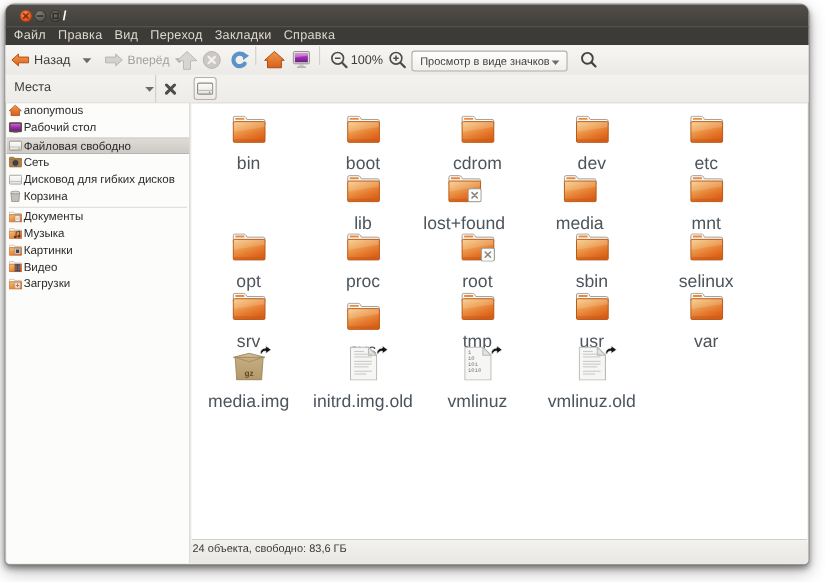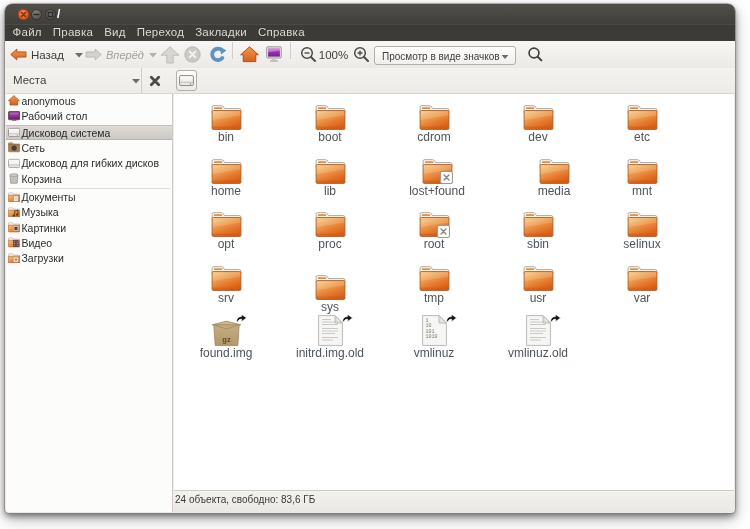--- a/index.html
+++ b/index.html
@@ -34,21 +34,21 @@
 .srow{position:absolute;left:0;width:166px;height:15px;}
 .srow .ic{position:absolute;left:2.2px;top:1.5px;}
 .srow .t{position:absolute;left:15.5px;top:1px;font-size:10.5px;line-height:12px;color:#2c2c2c;white-space:nowrap;}
 .srow.sel{background:linear-gradient(#dedbd7,#cdc9c4);border-top:1px solid #c4c0bb;border-bottom:1px solid #b8b4af;height:13px;box-sizing:content-box;}
 .ssep{position:absolute;left:2px;width:162px;height:1px;background:#e0ddd9;}
 .main{position:absolute;left:169px;top:89px;right:1px;bottom:19px;background:#fff;border-top:1px solid #d9d6d2;box-sizing:border-box;}
 .statusbar{position:absolute;left:169px;right:1px;bottom:1px;height:22px;background:linear-gradient(#f2f1ee,#eae8e4);
   border-top:1px solid #d0cdc8;box-sizing:border-box;border-radius:0 0 3px 0;}
 .statusbar .t{position:absolute;left:1px;top:3px;font-size:10px;color:#3a3a38;}
 .cell{position:absolute;width:104px;text-align:center;}
-.cell .lbl{display:block;margin-top:1px;font-size:12px;color:#4c545c;line-height:13px;text-align:center;}
+.cell .lbl{display:block;margin-top:13px;font-size:16px;color:#4c545c;line-height:13px;text-align:center;}
 .cell svg.icon{display:block;margin:0 auto;}
 .ifold{display:block;margin:0 auto;position:relative;width:31px;height:25px;}
 .ifold>svg,.ifile>svg{display:block;}
 .ifile{display:block;position:relative;margin:0 auto;}
 .ifold .emb{position:absolute;right:-0.5px;bottom:-0.5px;}
 .ifile .lnk{position:absolute;right:-10px;top:-1px;}
 </style></head>
 <body>
 <svg width="0" height="0" style="position:absolute">
 <defs>
@@ -144,21 +144,21 @@
   <div class="toolbar">
     <div class="tb" style="left:5px;">
       <svg width="17" height="13" style="margin-right:4px">
           <path d="M0.8,6.5 L6.8,1.1 L6.8,3.9 L16,3.9 L16,9.1 L6.8,9.1 L6.8,11.9 Z" fill="url(#gback)" stroke="#b4500f" stroke-width="0.9" stroke-linejoin="round"></path>
         </svg>
       <span class="tbtext">Назад</span>
       <svg width="14" height="6" style="margin-left:8px">
           <path d="M3,1 L11,1 L7,5.5 Z" fill="#6e6c68"></path>
         </svg>
     </div>
-    <div class="tb" style="left:80px;font-style:italic;">
+    <div class="tb" style="left:90px;">
       <svg width="17" height="13" style="margin-right:4px">
           <path d="M16.2,6.5 L10.2,1.1 L10.2,3.9 L1,3.9 L1,9.1 L10.2,9.1 L10.2,11.9 Z" fill="#d4d2ce" stroke="#b7b5b1" stroke-width="0.9" stroke-linejoin="round"></path>
         </svg>
       <span class="tbgrey" style="font-size:11px">Вперёд</span>
       <svg width="14" height="6" style="margin-left:2px">
           <path d="M3,1 L11,1 L7,5.5 Z" fill="#b4b2ae"></path>
         </svg>
     </div>
     <div class="tb" style="left:155px;">
       <svg width="20" height="18">
@@ -251,21 +251,21 @@
           <rect x="0.6" y="0.6" width="13.8" height="10.2" rx="1" fill="#5d4037" stroke="#453029" stroke-width="0.8"></rect>
           <rect x="1.8" y="1.8" width="11.4" height="7.8" fill="url(#gscreen)"></rect>
           <rect x="5" y="11" width="5" height="1.6" fill="#8a8781"></rect>
         </svg>
       <span class="t">Рабочий стол</span>
     </div>
     <div class="srow sel" style="top:30.5px;">
       <svg class="ic" width="12.2" height="10.6" viewBox="0 0 15 13">
           <use href="#drive"></use>
         </svg>
-      <span class="t">Дисковод система</span>
+      <span class="t">Файловая свободно</span>
     </div>
     <div class="srow" style="top:46.5px;">
       <svg class="ic" width="12.2" height="10.6" viewBox="0 0 15 13">
           <path d="M0.6,3.5 L0.6,1.8 Q0.6,1 1.4,1 L5,1 Q5.6,1 5.9,1.5 L6.5,2.5 L13.6,2.5 Q14.4,2.5 14.4,3.3 L14.4,3.5 Z" fill="#c19a62" stroke="#8a6234" stroke-width="0.7"></path>
           <rect x="0.6" y="3" width="13.8" height="9" rx="0.8" fill="#b08048" stroke="#8a6234" stroke-width="0.7"></rect>
           <circle cx="7.5" cy="7.5" r="3" fill="#39414f" stroke="#26303c" stroke-width="0.5"></circle>
         </svg>
       <span class="t">Сеть</span>
     </div>
     <div class="srow" style="top:62px;">
@@ -354,44 +354,38 @@
       </svg>
       <span class="lbl">dev</span>
     </div>
   <div class="cell" style="left:585px;top:101px;">
       <svg class="icon" width="31" height="25">
         <use href="#folder"></use>
       </svg>
       <span class="lbl">etc</span>
     </div>
 
-  <div class="cell" style="left:169px;top:154.5px;">
-      <svg class="icon" width="31" height="25">
-        <use href="#folder"></use>
-      </svg>
-      <span class="lbl">home</span>
-    </div>
   <div class="cell" style="left:273px;top:154.5px;">
       <svg class="icon" width="31" height="25">
         <use href="#folder"></use>
       </svg>
       <span class="lbl">lib</span>
     </div>
-  <div class="cell" style="left:380px;top:154.5px;">
+  <div class="cell" style="left:365px;top:154.5px;">
       <span class="ifold">
         <svg width="31" height="25">
           <use href="#folder"></use>
         </svg>
         <svg class="emb" width="13" height="13" viewBox="0 0 14 14">
           <use href="#noread"></use>
         </svg>
       </span>
       <span class="lbl">lost+found</span>
     </div>
-  <div class="cell" style="left:497px;top:154.5px;">
+  <div class="cell" style="left:470px;top:154.5px;">
       <svg class="icon" width="31" height="25">
         <use href="#folder"></use>
       </svg>
       <span class="lbl">media</span>
     </div>
   <div class="cell" style="left:585px;top:154.5px;">
       <svg class="icon" width="31" height="25">
         <use href="#folder"></use>
       </svg>
       <span class="lbl">mnt</span>
@@ -469,21 +463,21 @@
         <svg width="31" height="31">
           <polygon points="1.2,9.8 15.5,6.2 29.8,9.8 15.5,13.2" fill="#cfbb92" stroke="#9c8459" stroke-width="0.8"></polygon>
           <polygon points="2.8,9.8 28.2,9.8 26.8,30.4 4.2,30.4" fill="url(#gbox)" stroke="#9c8459" stroke-width="0.8"></polygon>
           <path d="M2.8,9.8 L15.5,14 L28.2,9.8" fill="none" stroke="#a08a5f" stroke-width="0.8"></path>
           <text x="15.5" y="26.5" font-size="7.5" font-weight="bold" fill="#5d4a26" text-anchor="middle" font-family="Liberation Sans">gz</text>
         </svg>
         <svg class="lnk" style="right:-5.5px" width="11" height="8" viewBox="0 0 11 8">
           <use href="#link"></use>
         </svg>
       </span>
-    <span class="lbl">found.img</span>
+    <span class="lbl">media.img</span>
   </div>
   <div class="cell" style="left:273px;top:311px;">
     <span class="ifile" style="width:25px">
         <svg width="25" height="31">
           <use href="#page"></use>
           <g stroke="#c5c5c2" stroke-width="0.9">
             <path d="M4,4.5 L13,4.5 M4,7 L20,7 M4,9.5 L20,9.5 M4,13.5 L20,13.5 M4,16 L20,16 M4,18.5 L17,18.5 M4,22.5 L20,22.5 M4,25 L15,25"></path>
           </g>
         </svg>
         <svg class="lnk" width="11" height="8" viewBox="0 0 11 8">

